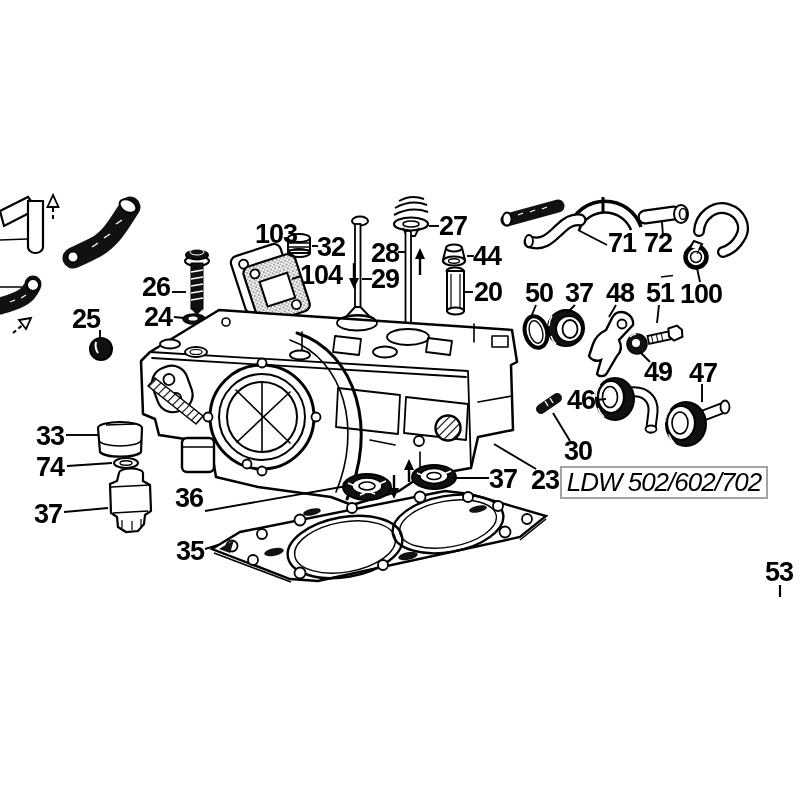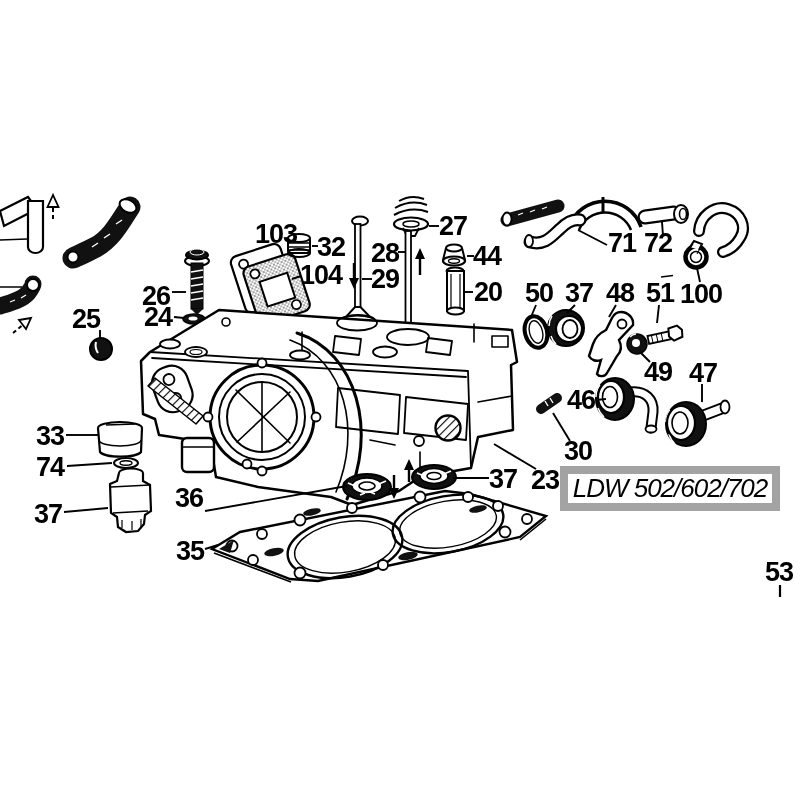--- a/index.html
+++ b/index.html
@@ -4,21 +4,21 @@
 <style>
   html,body{margin:0;padding:0;background:#fff;}
   #stage{position:relative;width:800px;height:800px;background:#ffffff;overflow:hidden;
          font-family:"Liberation Sans",sans-serif;}
   #diagram{position:absolute;left:0;top:0;}
   #labels-layer{position:absolute;left:0;top:0;width:800px;height:800px;pointer-events:none;}
   .part-label{position:absolute;transform:translate(-50%,-50%);
               font:bold 27px "Liberation Sans",sans-serif;color:#000;
               white-space:nowrap;letter-spacing:-1px;}
   #model-plate{position:absolute;left:560px;top:466px;width:204px;height:29px;
-               border:8px solid #a3a3a3;display:flex;align-items:center;justify-content:center;
+               border:2px solid #a3a3a3;display:flex;align-items:center;justify-content:center;
                font:italic 26px "Liberation Sans",sans-serif;color:#000;background:#fff;
                letter-spacing:-1px;}
 </style>
 </head>
 <body>
 
 <div id="stage">
 
 <svg id="diagram" width="800" height="800" viewBox="0 0 800 800">
   <defs>
@@ -373,21 +373,21 @@
       <div class="part-label" style="left: 658px; top: 243px;">72</div>
       <div class="part-label" style="left: 701px; top: 294px;">100</div>
       <div class="part-label" style="left: 539px; top: 293px;">50</div>
       <div class="part-label" style="left: 579px; top: 293px;">37</div>
       <div class="part-label" style="left: 620px; top: 293px;">48</div>
       <div class="part-label" style="left: 660px; top: 293px;">51</div>
       <div class="part-label" style="left: 658px; top: 372px;">49</div>
       <div class="part-label" style="left: 703px; top: 373px;">47</div>
       <div class="part-label" style="left: 581px; top: 400px;">46</div>
       <div class="part-label" style="left: 578px; top: 451px;">30</div>
-      <div class="part-label" style="left: 156px; top: 296px;">26</div>
+      <div class="part-label" style="left: 156px; top: 287px;">26</div>
       <div class="part-label" style="left: 158px; top: 317px;">24</div>
       <div class="part-label" style="left: 86px; top: 319px;">25</div>
       <div class="part-label" style="left: 50px; top: 436px;">33</div>
       <div class="part-label" style="left: 50px; top: 467px;">74</div>
       <div class="part-label" style="left: 48px; top: 514px;">37</div>
       <div class="part-label" style="left: 189px; top: 498px;">36</div>
       <div class="part-label" style="left: 190px; top: 551px;">35</div>
       <div class="part-label" style="left: 503px; top: 479px;">37</div>
       <div class="part-label" style="left: 545px; top: 480px;">23</div>
       <div class="part-label" style="left: 779px; top: 572px;">53</div>

